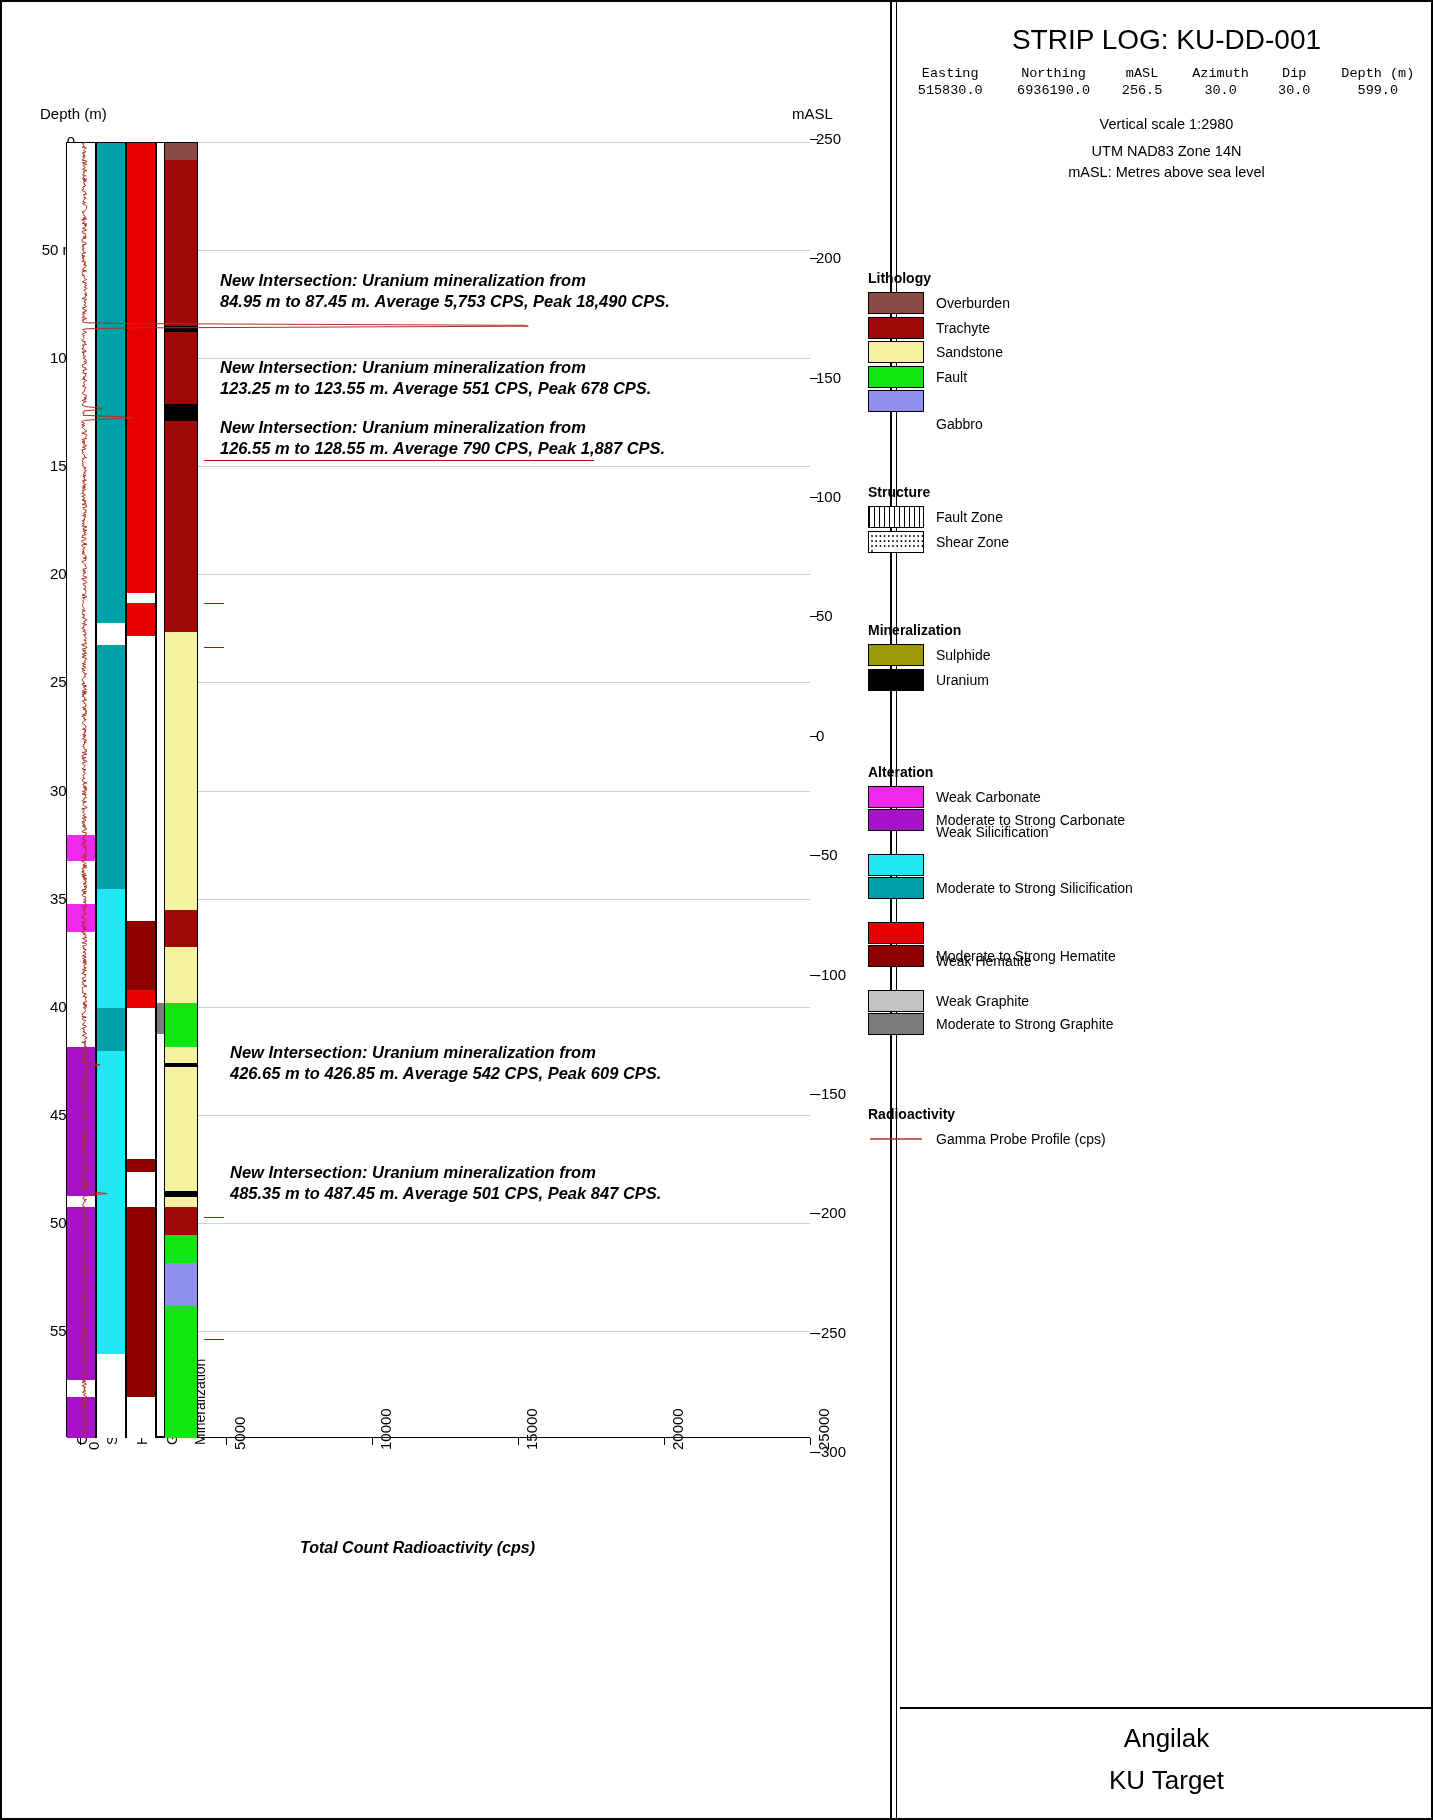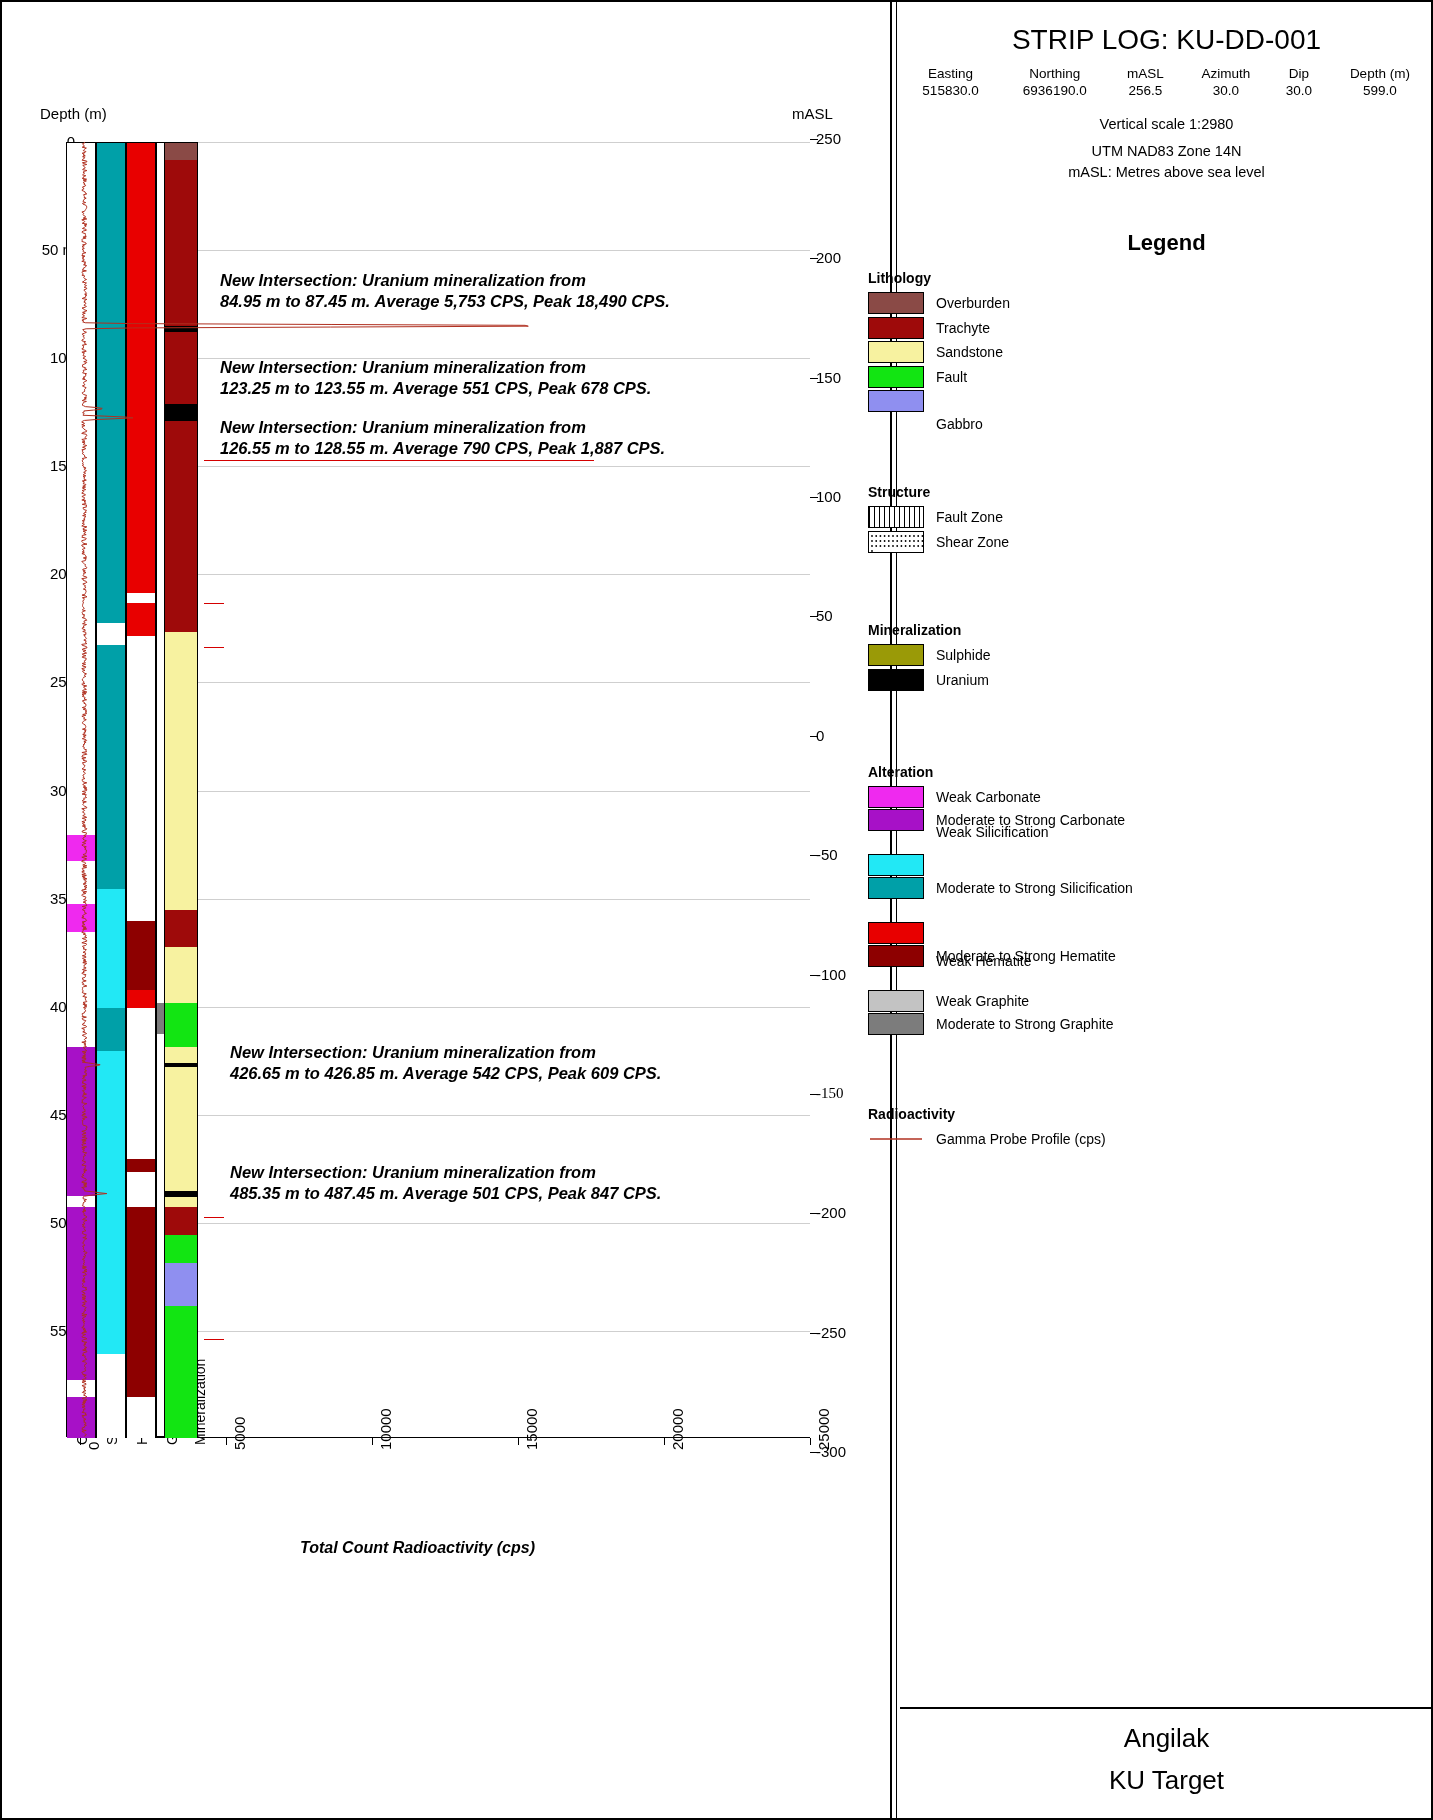--- a/index.html
+++ b/index.html
@@ -33,21 +33,21 @@
 
   .annot{position:absolute;font-size:16.5px;font-style:italic;font-weight:bold;line-height:1.28;}
   .leader{position:absolute;border-top:1.4px solid #d40000;}
 
   .gamma{position:absolute;left:0;top:0;}
 
   
   .right{position:absolute;left:898px;top:0;width:533px;height:1820px;}
   #strip-title{position:absolute;left:0;top:22px;width:533px;text-align:center;font-size:28px;}
   .hdr-tbl{position:absolute;left:0;top:62px;width:533px;text-align:center;font-size:13.5px;}
-  .hdr-tbl td{padding:0 7px;}
+  .hdr-tbl td{padding:0 7px;font-family:Liberation Mono, monospace;}
   .sub{position:absolute;left:0;width:533px;text-align:center;font-size:14.5px;}
   #legend-title{position:absolute;left:0;top:228px;width:533px;text-align:center;font-size:22px;font-weight:bold;}
 
   .lg-head{position:absolute;font-size:14px;font-weight:bold;}
   .sw{position:absolute;width:56px;height:22px;border:1px solid #000;box-sizing:border-box;}
   .lg-lab{position:absolute;font-size:14px;}
 
   .footer-box{position:absolute;left:898px;top:1705px;width:533px;height:113px;border-top:2px solid #000;}
   .footer-t{position:absolute;left:0;width:533px;text-align:center;}
   #footer-1{top:14px;font-size:26px;}
@@ -113,21 +113,21 @@
         <div class="tick-right" style="top: 355.091px;">100</div>
         <div class="tickmark-r" style="top: 474.455px;"></div>
         <div class="tick-right" style="top: 474.455px;">50</div>
         <div class="tickmark-r" style="top: 593.818px;"></div>
         <div class="tick-right" style="top: 593.818px;">0</div>
         <div class="tickmark-r" style="top: 713.182px;"></div>
         <div class="tick-right" style="top: 713.182px;">-50</div>
         <div class="tickmark-r" style="top: 832.545px;"></div>
         <div class="tick-right" style="top: 832.545px;">-100</div>
         <div class="tickmark-r" style="top: 951.909px;"></div>
-        <div class="tick-right" style="top: 951.909px; font-family: Liberation Serif, serif;">-150</div>
+        <div class="tick-right" style="top: 951.909px;">-150</div>
         <div class="tickmark-r" style="top: 1071.27px;"></div>
         <div class="tick-right" style="top: 1071.27px;">-200</div>
         <div class="tickmark-r" style="top: 1190.64px;"></div>
         <div class="tick-right" style="top: 1190.64px;">-250</div>
         <div class="tickmark-r" style="top: 1310px;"></div>
         <div class="tick-right" style="top: 1310px;">-300</div>
         <div class="col" style="left: -14px; width: 30px; height: 1295px; z-index: 1;">
           <div class="seg" style="top: 691.82px; height: 25.9432px; background: rgb(239, 41, 239);"></div>
           <div class="seg" style="top: 728.573px; height: 17.2955px; background: rgb(255, 255, 255);"></div>
           <div class="seg" style="top: 761.002px; height: 28.1052px; background: rgb(239, 41, 239);"></div>
@@ -259,21 +259,20 @@
         <td>30.0</td>
         <td>599.0</td>
       </tr>
     </tbody>
       </table>
 
     <div class="sub" style="top:114px">Vertical scale 1:2980</div>
     <div class="sub" style="top:141px">UTM NAD83 Zone 14N</div>
     <div class="sub" style="top:162px">mASL: Metres above sea level</div>
 
-    <div id="legend-title">Legend</div>
 
     <div id="legend-body">
         <div class="lg-head" style="left: -32px; top: 268px;">Lithology</div>
         <div class="sw" style="left: -32px; top: 290px; background: rgb(138, 74, 70);"></div>
         <div class="lg-lab" style="left: 36px; top: 293px;">Overburden</div>
         <div class="sw" style="left: -32px; top: 314.5px; background: rgb(158, 10, 10);"></div>
         <div class="lg-lab" style="left: 36px; top: 317.5px;">Trachyte</div>
         <div class="sw" style="left: -32px; top: 339px; background: rgb(247, 242, 160);"></div>
         <div class="lg-lab" style="left: 36px; top: 342px;">Sandstone</div>
         <div class="sw" style="left: -32px; top: 363.5px; background: rgb(18, 229, 18);"></div>

